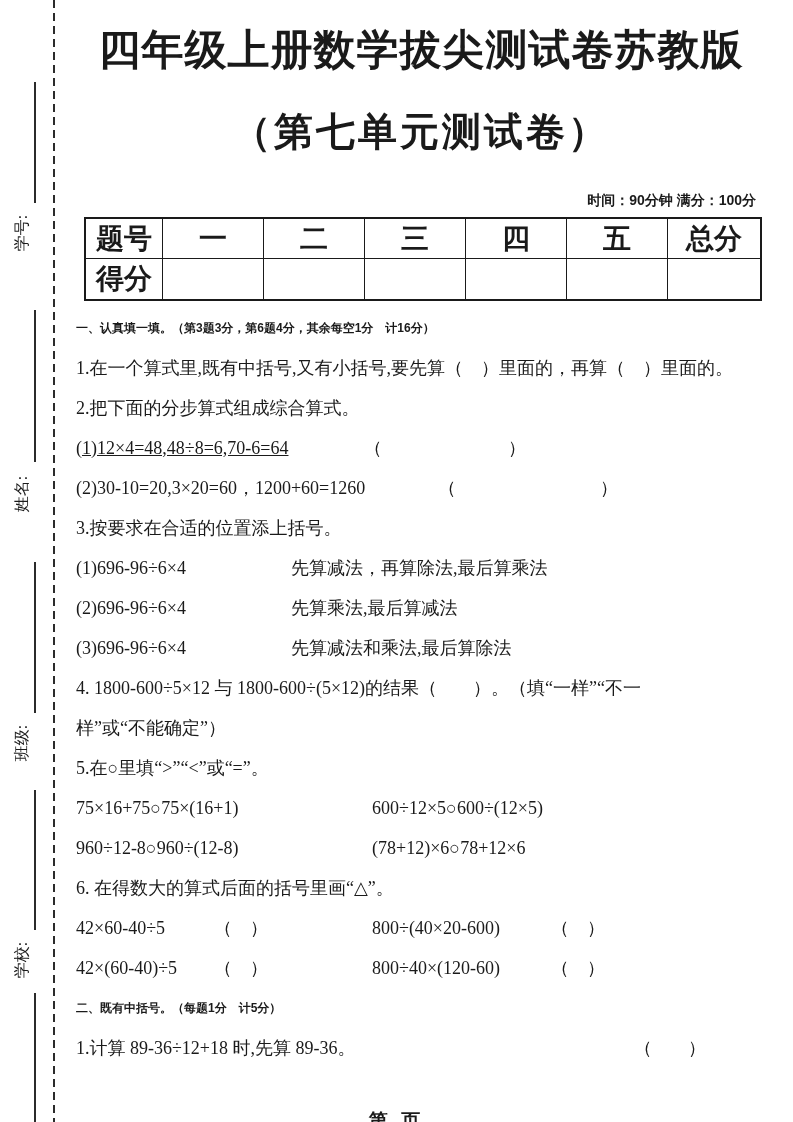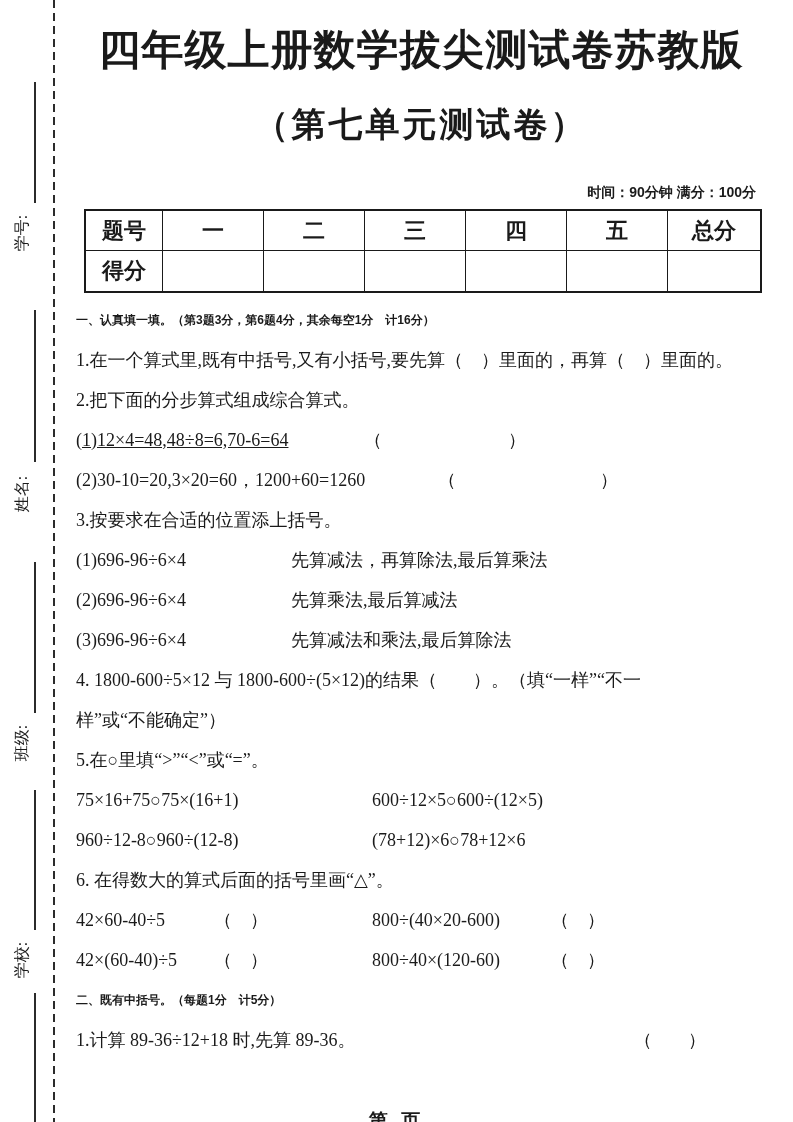--- a/index.html
+++ b/index.html
@@ -35,39 +35,39 @@
   
   .main { position:absolute; left:76px; top:0; width:690px; }
 
   .title {
     margin-top:24px; text-align:center;
     font-family:"Liberation Sans","DejaVu Sans",sans-serif;
     font-size:42px; line-height:52px; font-weight:bold; letter-spacing:1px;
     white-space:nowrap;
   }
   .subtitle {
-    margin-top:26px; text-align:center;
-    font-family:"Liberation Sans","DejaVu Sans",sans-serif;
-    font-size:34px; line-height:44px; font-weight:bold; letter-spacing:3px;
+    margin-top:34px; text-align:center;
+    font-family:"Liberation Sans","DejaVu Sans",sans-serif;
+    font-size:39px; line-height:44px; font-weight:bold; letter-spacing:3px;
   }
   .meta {
     margin-top:34px; text-align:right; padding-right:10px;
     font-family:"Liberation Sans","DejaVu Sans",sans-serif;
     font-size:14px; line-height:24px; font-weight:bold;
   }
 
   table.score {
     margin-top:5px; margin-left:8px;
     border-collapse:collapse; table-layout:fixed; width:674px;
     border:2.5px solid #1a1a1a;
   }
   table.score th, table.score td {
     border:1.5px solid #1a1a1a; text-align:center; padding:0;
     font-family:"Liberation Sans","DejaVu Sans",sans-serif;
-    font-weight:bold; font-size:22px;
+    font-weight:bold; font-size:28px;
   }
   table.score tr.r1 th { height:39px; }
   table.score tr.r2 td { height:40px; }
   .col-label { width:76px; }
   .col-num { width:100px; }
   .col-total { width:92px; }
 
   
   .body-lines { margin-top:7px; }
   .line {

